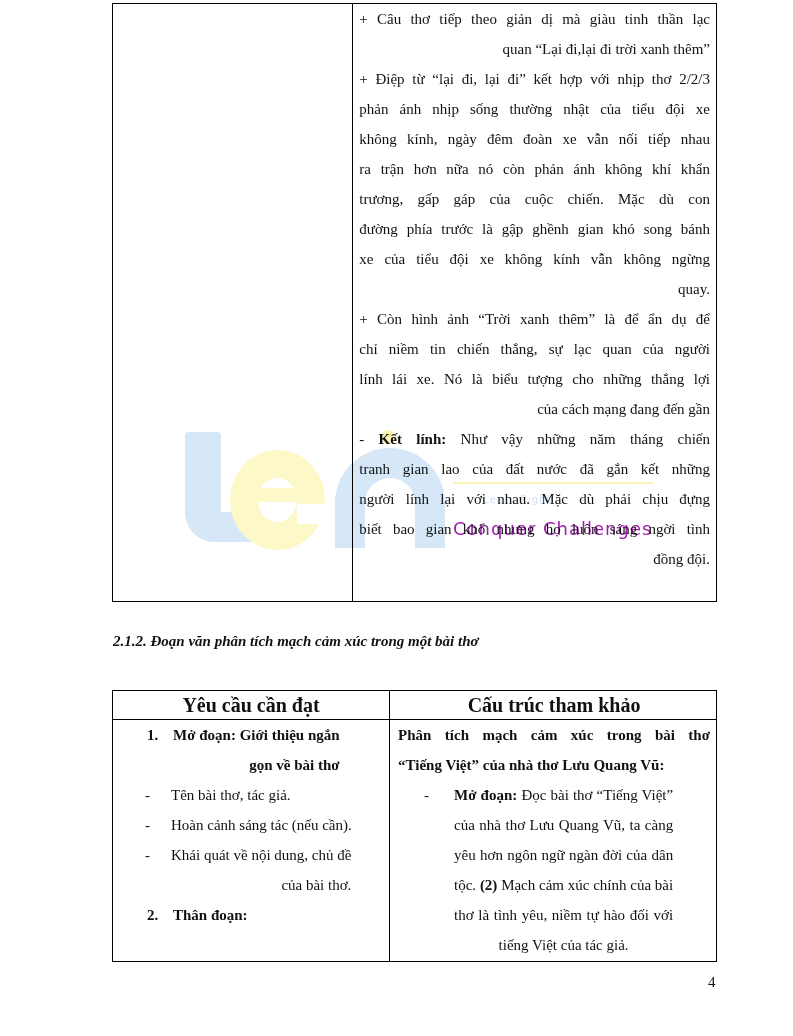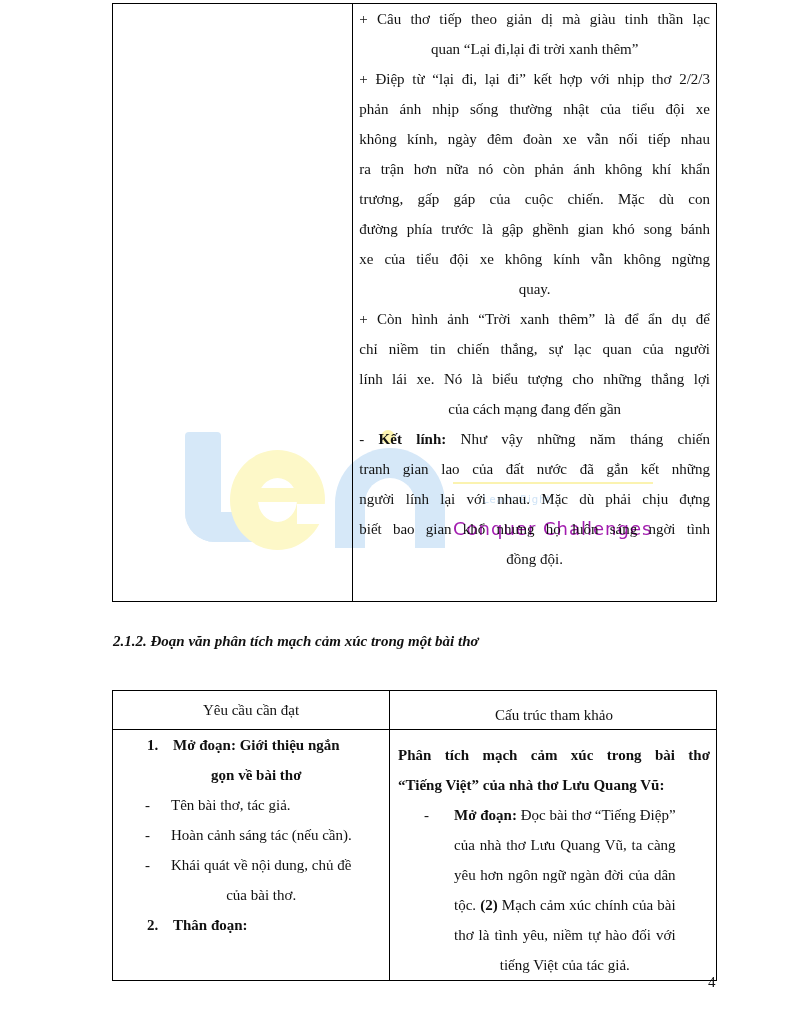--- a/index.html
+++ b/index.html
@@ -102,25 +102,25 @@
     }
 
     .heading {
       position: absolute; left: 113px; top: 633px;
       font-size: 15px; font-weight: bold; font-style: italic;
       z-index: 1;
     }
 
     .t2 { left: 112px; top: 690px; width: 605px; height: 272px; }
     .t2 th {
-      font-size: 15px; font-weight: normal; height: 28px;
+      font-size: 20px; font-weight: bold; height: 28px;
       text-align: center; vertical-align: middle;
     }
     .t2 .c-left { width: 273px; padding: 0 4px; }
-    .t2 .c-right { width: 318px; padding: 10px 6px 0 8px; }
+    .t2 .c-right { width: 318px; padding: 0 6px 0 8px; }
     .t2 .line { font-size: 15px; line-height: 30px; }
     .num-item { display: flex; padding-left: 30px; }
     .num-item .n { width: 26px; font-weight: bold; flex: none; }
     .num-item .txt { font-weight: bold; }
     .dash-item { display: flex; padding-left: 28px; }
     .dash-item .d { width: 26px; flex: none; }
     .right-title { font-weight: bold; text-align: justify; text-align-last: left; }
     .right-title .rt-line { display: block; text-align: justify; text-align-last: justify; }
     .right-title .rt-line.last { text-align-last: left; }
     .rdash { display: flex; padding-left: 26px; }
@@ -132,21 +132,21 @@
     .footer {
       position: absolute; left: 113px; top: 974px;
       font-size: 14px; font-weight: bold; z-index: 1;
     }
     .page-num {
       position: absolute; left: 708px; top: 974px;
       font-size: 15px; z-index: 1;
     }
     b { font-weight: bold; }
     .j1 { display: block; text-align: justify; text-align-last: justify; }
-    .jl { display: block; text-align: center; }
+    .jl { display: block; text-align: right; }
   </style>
 </head>
 <body>
 
 <div class="page">
 
   <div class="watermark">
     <div class="wm-l"></div>
     <div class="wm-l-foot"></div>
     <div class="wm-e"></div>
@@ -228,21 +228,21 @@
         </div>
       </td>
       <td class="c-right">
         <div class="line right-title">
           <span class="rt-line">Phân tích mạch cảm xúc trong bài thơ</span>
           <span class="rt-line last">“Tiếng Việt” của nhà thơ Lưu Quang Vũ:</span>
         </div>
         <div class="line rdash">
           <span class="d">-</span>
           <span class="body">
-            <span class="j"><b>Mở đoạn:</b><span> Đọc bài thơ “Tiếng Điệp”</span></span>
+            <span class="j"><b>Mở đoạn:</b><span> Đọc bài thơ “Tiếng Việt”</span></span>
             <span class="j">của nhà thơ Lưu Quang Vũ, ta càng</span>
             <span class="j">yêu hơn ngôn ngữ ngàn đời của dân</span>
             <span class="j"><span>tộc. </span><b>(2)</b><span> Mạch cảm xúc chính của bài</span></span>
             <span class="j">thơ là tình yêu, niềm tự hào đối với</span>
             <span class="jl">tiếng Việt của tác giả.</span>
           </span>
         </div>
       </td>
     </tr>
   </tbody>

